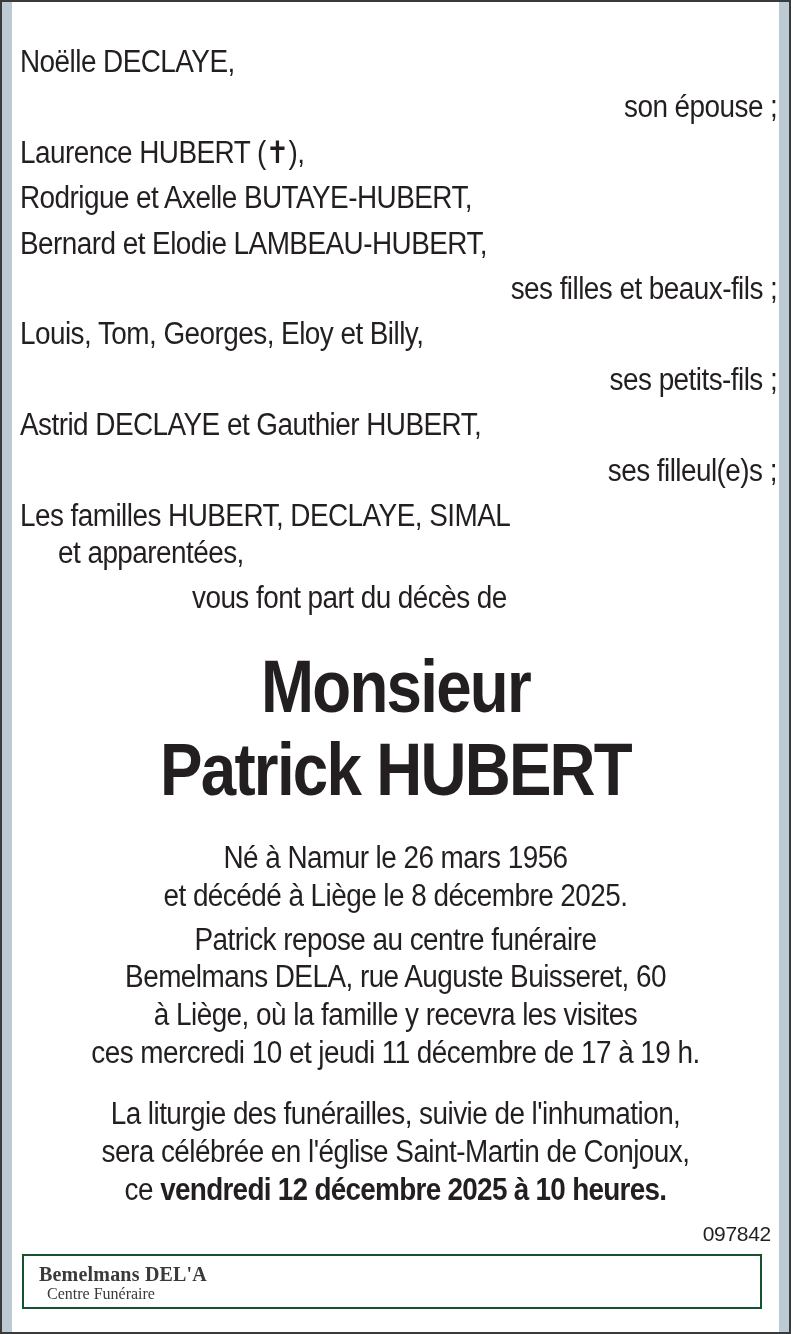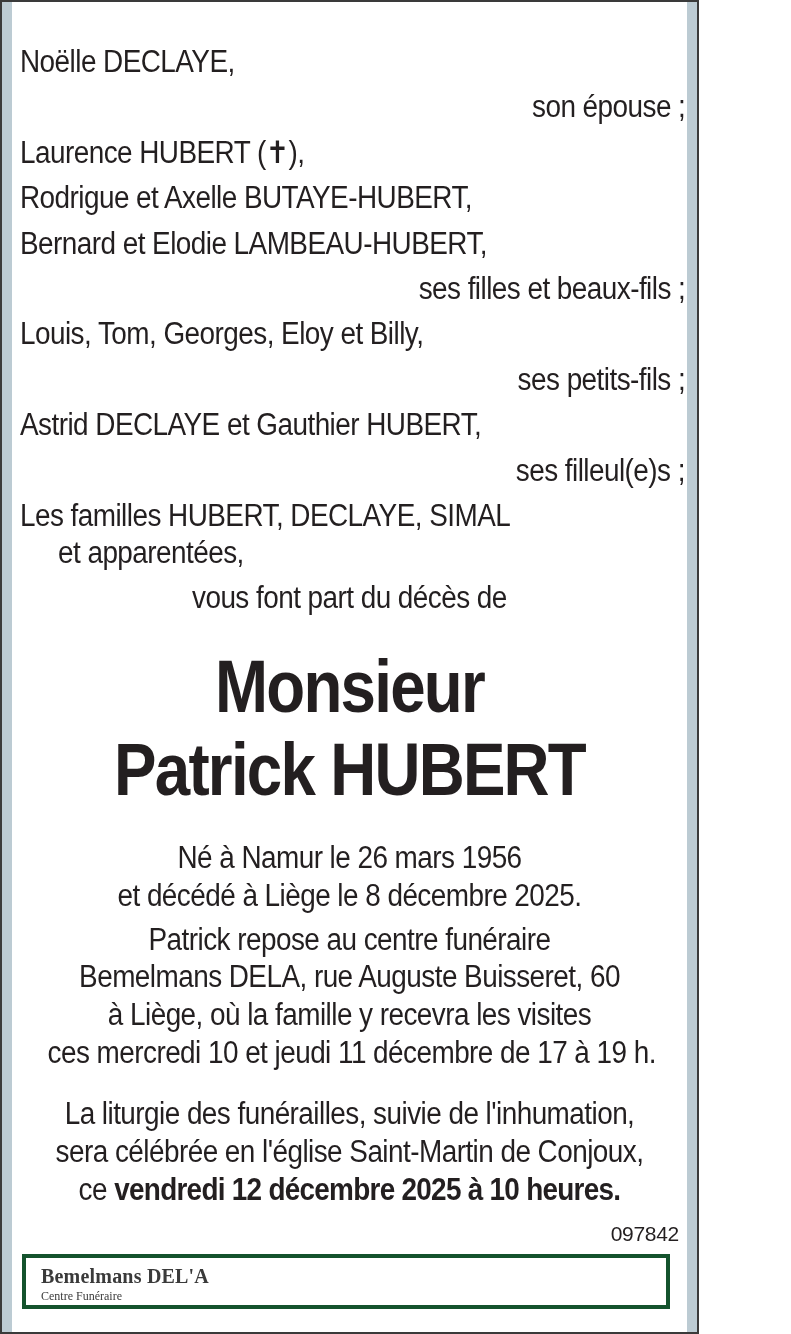--- a/index.html
+++ b/index.html
@@ -1,20 +1,20 @@
 <!DOCTYPE html>
 <html><head>
   <meta charset="utf-8">
   <style>
     * { box-sizing: border-box; margin: 0; padding: 0; }
     html, body { width: 791px; height: 1334px; background: #ffffff; overflow: hidden; }
     body { font-family: "Liberation Sans", sans-serif; color: #231f20; }
 
     .frame {
-      position: absolute; left: 0; top: 0; width: 699px; height: 1334px;
+      position: absolute; left: 0; top: 0; width: 791px; height: 1334px;
       border: 2px solid #3a3a3a; background: #ffffff;
     }
     .stripe { position: absolute; top: 0; bottom: 0; width: 10px; background: #bccbd3; }
     .stripe.left { left: 0; }
     .stripe.right { right: 0; }
 
     .content { position: absolute; left: 12px; right: 12px; top: 0; bottom: 0; }
 
     .line {
       position: absolute; white-space: nowrap; font-size: 31px; line-height: 36px;
@@ -29,25 +29,25 @@
       font-weight: bold; font-size: 74px; line-height: 80px; letter-spacing: -2px;
       transform: scaleX(0.86); transform-origin: center center; color: #231f20;
     }
 
     .bold { font-weight: bold; letter-spacing: -0.8px; }
 
     .ref { position: absolute; right: 6px; top: 1220px; font-size: 21px; letter-spacing: -0.3px; text-align: center; }
 
     .footer {
       position: absolute; left: 8px; right: 15px; top: 1252px; height: 55px;
-      border: 4px solid #14532d; background: #ffffff;
+      border: 2px solid #14532d; background: #ffffff;
     }
     .footer .brand { position: absolute; left: 15px; top: 6px; font-family: "Liberation Serif", serif; color: #3a3a3a; }
     .footer .brand-name { font-size: 20px; font-weight: bold; letter-spacing: 0.2px; display: block; line-height: 24px; }
-    .footer .brand-sub { font-size: 12px; display: block; line-height: 16px; }
+    .footer .brand-sub { font-size: 16px; display: block; line-height: 16px; margin-left: 8px; }
     .footer .bar {
       position: absolute; left: 183px; right: 4px; top: 5px; height: 42px;
       background: #474747; border-radius: 6px; color: #ffffff;
       display: flex; align-items: center; padding-left: 30px; font-size: 21px; white-space: nowrap;
     }
     .footer .phone { font-weight: bold; letter-spacing: 0.3px; }
     .footer .sep { margin: 0 6px; }
     .footer .url { letter-spacing: 0; }
   </style>
 </head>

